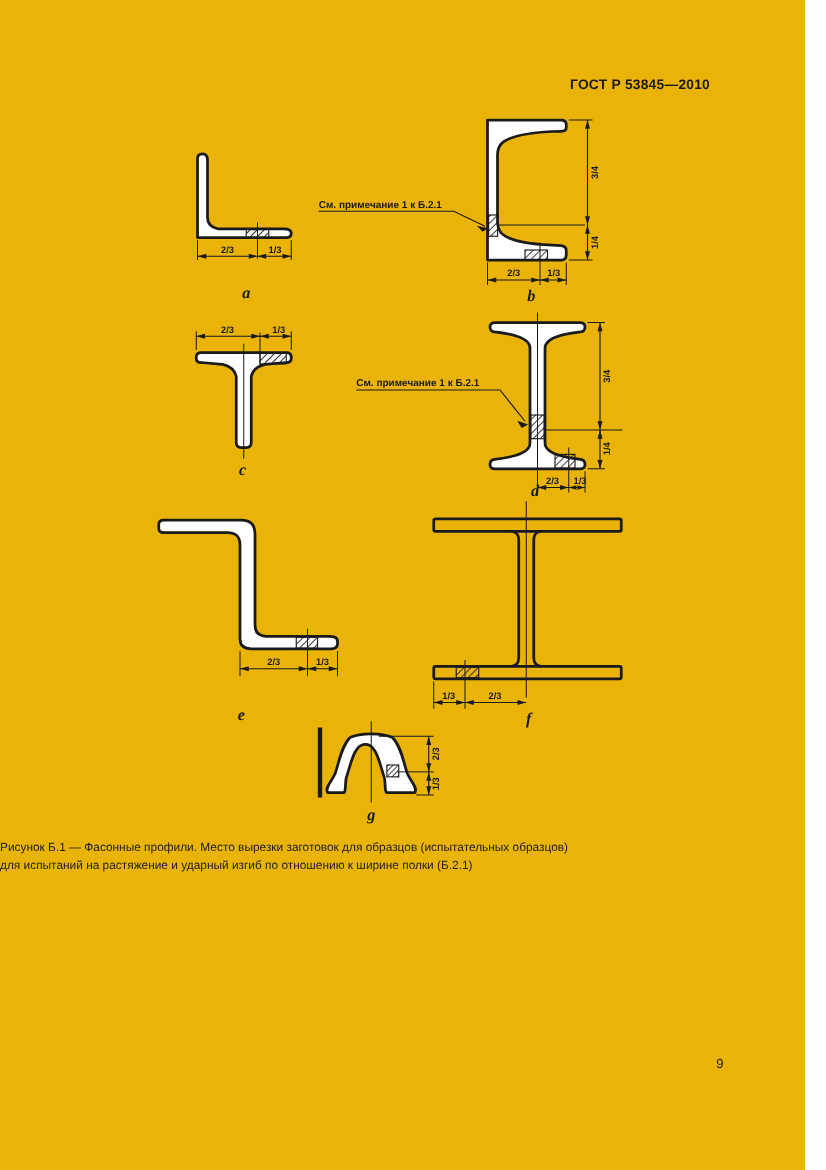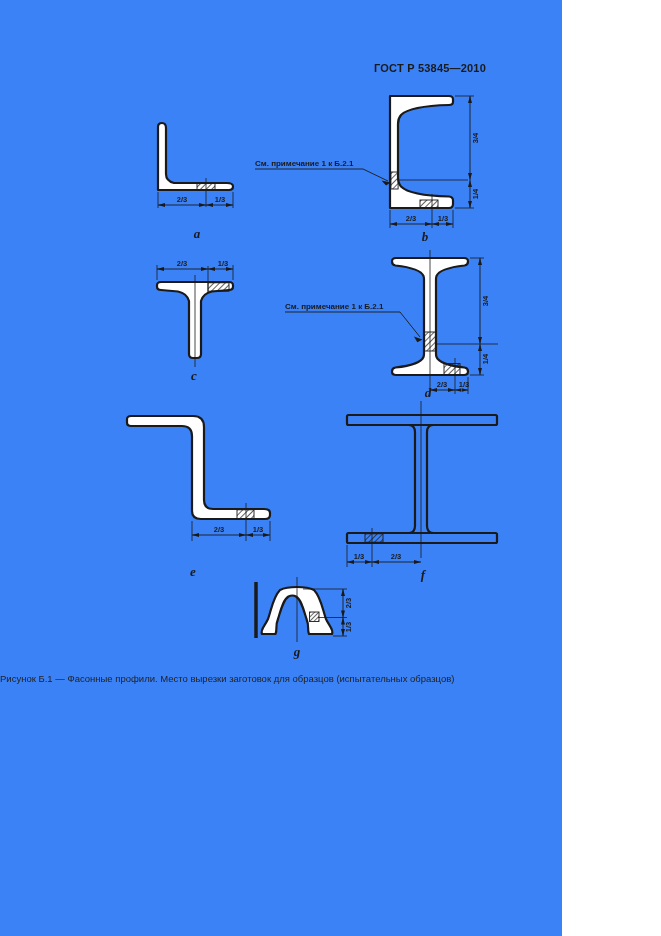--- a/index.html
+++ b/index.html
@@ -1,19 +1,19 @@
 <!DOCTYPE html>
 <html><head>
 <meta charset="utf-8">
 <style>
   html,body { margin:0; padding:0; }
   .page {
     position: relative;
-    width: 562px; height: 936px;
-    background: #3b82f6;
+    width: 644px; height: 936px;
+    background: #eab308;
     font-family: "Liberation Sans", sans-serif;
     color: #1a1a1a;
     overflow: hidden;
   }
   .header {
     position: absolute; top: 62px; right: 76px;
     font-size: 11px; font-weight: bold; letter-spacing: .2px;
   }
   .fig { position: absolute; }
   svg { display:block; overflow: visible; }
@@ -179,17 +179,18 @@
       <path class="dim" d="M 98,14 V 61"></path>
       <path class="arr" d="M98,14 l-2,7 h4 z M98,42.5 l-2,-7 h4 z M98,42.5 l-2,7 h4 z M98,61 l-2,-7 h4 z"></path>
       <text x="106" y="28" text-anchor="middle" transform="rotate(-90 106 28)">2/3</text>
       <text x="106" y="52" text-anchor="middle" transform="rotate(-90 106 52)">1/3</text>
       <text class="figlabel" x="52" y="81" text-anchor="middle">g</text>
     </svg>
   </div>
 
   <div class="caption">
     <div>Рисунок Б.1 — Фасонные профили. Место вырезки заготовок для образцов (испытательных образцов)</div>
+    <div>для испытаний на растяжение и ударный изгиб по отношению к ширине полки (Б.2.1)</div>
   </div>
 
   <div class="pagenum">9</div>
 
 </div>
 
 </body></html>

